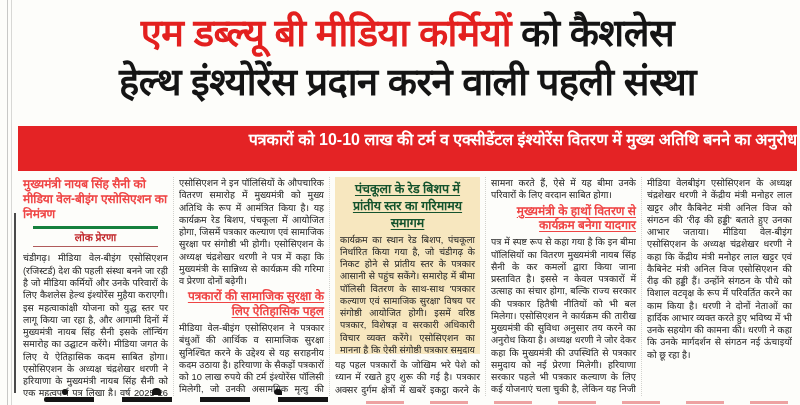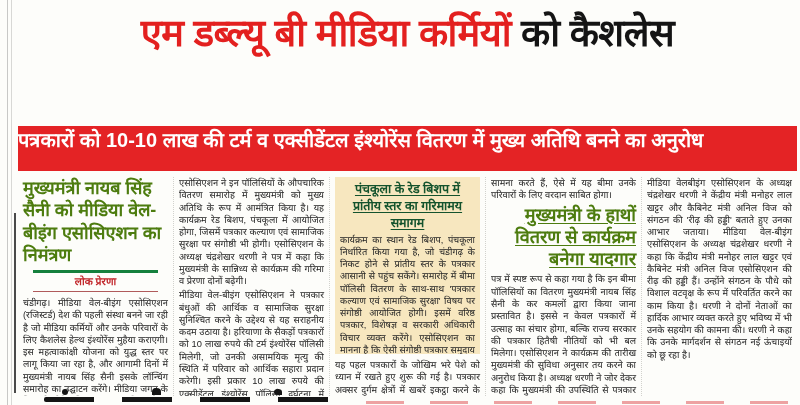--- a/index.html
+++ b/index.html
@@ -26,37 +26,37 @@
     height: 122px; padding-top: 9px;
     text-align: center; font-weight: bold;
     font-size: 38px; line-height: 1.3; letter-spacing: -0.5px;
     color: #141414; overflow: hidden;
   }
   .headline .red { color: #e3201f; }
 
   .banner {
     margin-top: 4px; height: 45px; line-height: 28px;
     background: #e42325; color: #ffffff;
-    font-weight: bold; font-size: 20px; text-align: left;
+    font-weight: bold; font-size: 16px; text-align: right;
     overflow: hidden; white-space: nowrap;
   }
 
   .columns {
     display: flex; margin-top: 6px; height: 219px; overflow: hidden;
   }
   .col {
     flex: 1 1 0; padding: 0 5px;
     font-size: 9.3px; line-height: 1.32; color: #242424;
     text-align: justify; overflow: hidden;
   }
   .col + .col { border-left: 1px dotted #d2d2cd; }
 
   .subhead {
-    font-weight: bold; color: #4d7c0f;
-    font-size: 18px; line-height: 1.24;
+    font-weight: bold; color: #ef4444;
+    font-size: 12px; line-height: 1.24;
     text-align: left; margin-bottom: 3px;
   }
   .subhead.u { text-decoration: underline; text-underline-offset: 2px; text-align: right; }
 
   .byline {
     color: #c2282c; font-weight: bold; font-size: 10.5px; text-align: center;
     border-top: 3px solid #15803d; border-bottom: 1px solid #b05b5b;
     padding: 2px 0; margin: 4px 10px 5px 10px;
   }
 
@@ -94,34 +94,36 @@
 <div class="page">
 
   <div class="edge-line-a"></div>
   <div class="edge-line-b"></div>
   <div class="edge-dark"></div>
 
   <div class="content">
 
     <div class="headline">
       <span class="red">एम डब्ल्यू बी मीडिया कर्मियों</span><span> को कैशलेस</span><br>
+      <span>हेल्थ इंश्योरेंस प्रदान करने वाली पहली संस्था</span>
     </div>
 
     <div class="banner">पत्रकारों को 10-10 लाख की टर्म व एक्सीडेंटल इंश्योरेंस वितरण में मुख्य अतिथि बनने का अनुरोध</div>
 
     <div class="columns">
 
       <div class="col">
         <div class="subhead">मुख्यमंत्री नायब सिंह सैनी को मीडिया वेल-बीइंग एसोसिएशन का निमंत्रण</div>
         <div class="byline">लोक प्रेरणा</div>
         <div class="para">चंडीगढ़। मीडिया वेल-बीइंग एसोसिएशन (रजिस्टर्ड) देश की पहली संस्था बनने जा रही है जो मीडिया कर्मियों और उनके परिवारों के लिए कैशलेस हेल्थ इंश्योरेंस मुहैया कराएगी। इस महत्वाकांक्षी योजना को युद्ध स्तर पर लागू किया जा रहा है, और आगामी दिनों में मुख्यमंत्री नायब सिंह सैनी इसके लॉन्चिंग समारोह का उद्घाटन करेंगे। मीडिया जगत के लिए ये ऐतिहासिक कदम साबित होगा। एसोसिएशन के अध्यक्ष चंद्रशेखर धरणी ने हरियाणा के मुख्यमंत्री नायब सिंह सैनी को एक महत्वपूर्ण पत्र लिखा है। वर्ष 2025-26 के लिए पत्रकार साथियों के कल्याण हेतु कैशलेस हेल्थ इंश्योरेंस प्रदान करने जा रही है। इसके अलावा 10-10 लाख रुपये की टर्म इंश्योरेंस एवं एक्सीडेंटल इंश्योरेंस पॉलिसी करवाई गई है।</div>
       </div>
 
       <div class="col">
         <div class="para">एसोसिएशन ने इन पॉलिसियों के औपचारिक वितरण समारोह में मुख्यमंत्री को मुख्य अतिथि के रूप में आमंत्रित किया है। यह कार्यक्रम रेड बिशप, पंचकूला में आयोजित होगा, जिसमें पत्रकार कल्याण एवं सामाजिक सुरक्षा पर संगोष्ठी भी होगी। एसोसिएशन के अध्यक्ष चंद्रशेखर धरणी ने पत्र में कहा कि मुख्यमंत्री के सान्निध्य से कार्यक्रम की गरिमा व प्रेरणा दोनों बढ़ेगी।</div>
+        <div class="subhead u">पत्रकारों की सामाजिक सुरक्षा के लिए ऐतिहासिक पहल</div>
         <div class="para">मीडिया वेल-बीइंग एसोसिएशन ने पत्रकार बंधुओं की आर्थिक व सामाजिक सुरक्षा सुनिश्चित करने के उद्देश्य से यह सराहनीय कदम उठाया है। हरियाणा के सैकड़ों पत्रकारों को 10 लाख रुपये की टर्म इंश्योरेंस पॉलिसी मिलेगी, जो उनकी असामयिक मृत्यु की स्थिति में परिवार को आर्थिक सहारा प्रदान करेगी। इसी प्रकार 10 लाख रुपये की एक्सीडेंटल इंश्योरेंस पॉलिसी दुर्घटना में घायल होने या मृत्यु पर परिवार को मजबूत सुरक्षा कवच देगी। एसोसिएशन अध्यक्ष चंद्रशेखर धरणी ने बताया कि</div>
       </div>
 
       <div class="col">
         <div class="box">
           <div class="box-title">पंचकूला के रेड बिशप में प्रांतीय स्तर का गरिमामय समागम</div>
           <div class="para">कार्यक्रम का स्थान रेड बिशप, पंचकूला निर्धारित किया गया है, जो चंडीगढ़ के निकट होने से प्रांतीय स्तर के पत्रकार आसानी से पहुंच सकेंगे। समारोह में बीमा पॉलिसी वितरण के साथ-साथ 'पत्रकार कल्याण एवं सामाजिक सुरक्षा' विषय पर संगोष्ठी आयोजित होगी। इसमें वरिष्ठ पत्रकार, विशेषज्ञ व सरकारी अधिकारी विचार व्यक्त करेंगे। एसोसिएशन का मानना है कि ऐसी संगोष्ठी पत्रकार समुदाय की समस्याओं को सरकार तक पहुंचाने में सहायक होगी। पत्र में विनम्र अनुरोध किया गया है कि मुख्यमंत्री शीघ्र समय प्रदान कर इस गरिमामय अवसर को यादगार बनाएं।</div>
         </div>
         <div class="para">यह पहल पत्रकारों के जोखिम भरे पेशे को ध्यान में रखते हुए शुरू की गई है। पत्रकार अक्सर दुर्गम क्षेत्रों में खबरें इकट्ठा करने के दौरान खतरों का</div>
       </div>

